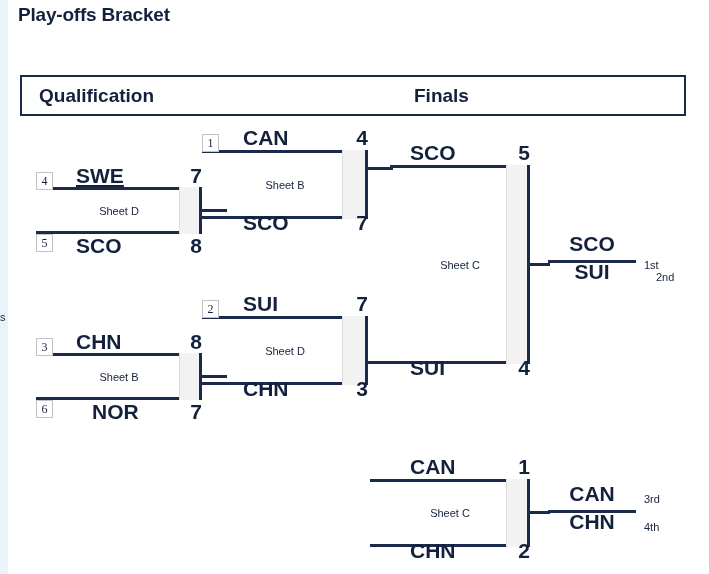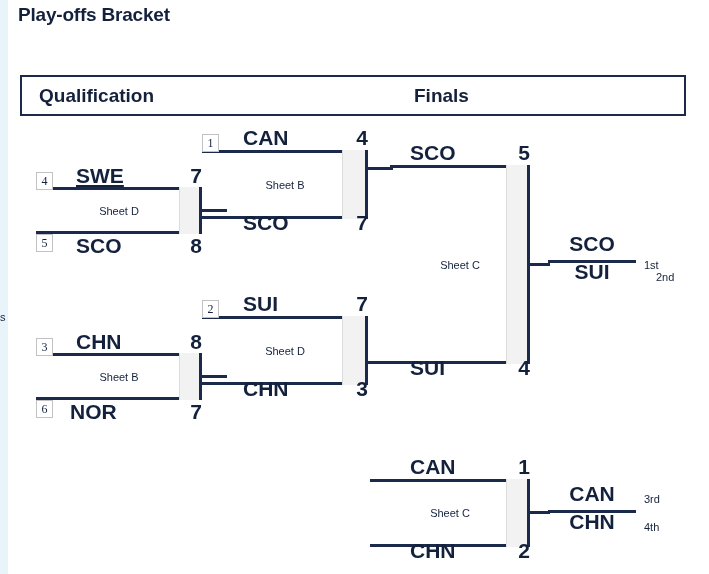--- a/index.html
+++ b/index.html
@@ -186,21 +186,21 @@
   <div class="line-top" style="width:166px;"></div>
   <div class="line-bot" style="width:166px;"></div>
   <div class="side-right"></div>
   <div class="winner-bar" style="right:3px; width:19px;"></div>
   <div class="sheet">Sheet B</div>
 </div>
 <div class="seed" style="left:36px; top:338px;">3</div>
 <div class="team" style="left:76px; top:330px;">CHN</div>
 <div class="score" style="left:160px; top:330px; width:42px;">8</div>
 <div class="seed" style="left:36px; top:400px;">6</div>
-<div class="team" style="left:70px; top:400px;">NOR</div>
+<div class="team" style="left:92px; top:400px;">NOR</div>
 <div class="score" style="left:160px; top:400px; width:42px;">7</div>
 <div class="conn-h" style="left:199px; top:375px; width:28px;"></div>
 
 <div class="match" style="left:202px; top:150px; width:166px; height:69px;">
   <div class="line-top" style="width:166px;"></div>
   <div class="line-bot" style="width:166px;"></div>
   <div class="side-right"></div>
   <div class="winner-bar" style="right:3px; width:22px;"></div>
   <div class="sheet">Sheet B</div>
 </div>

